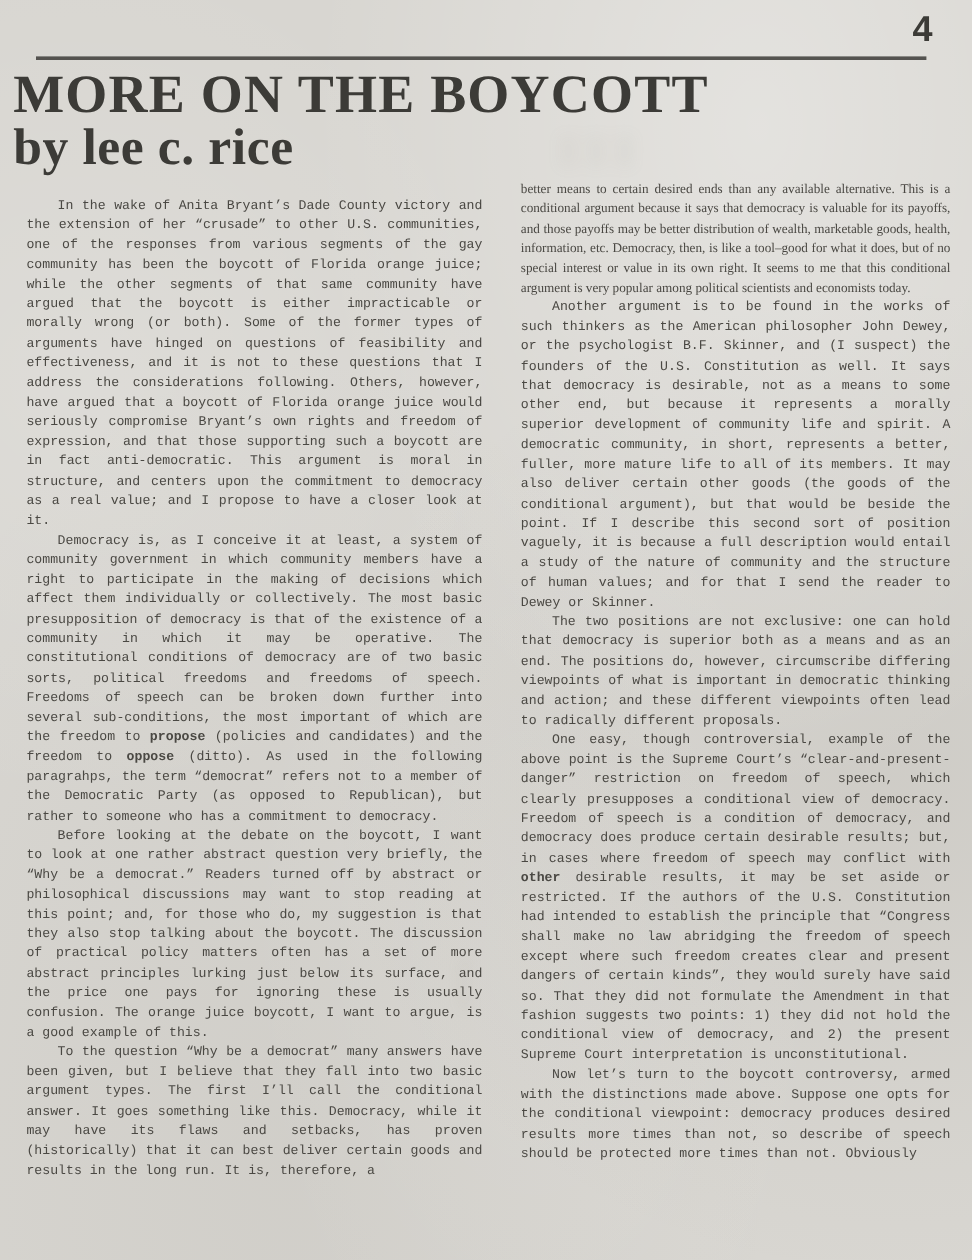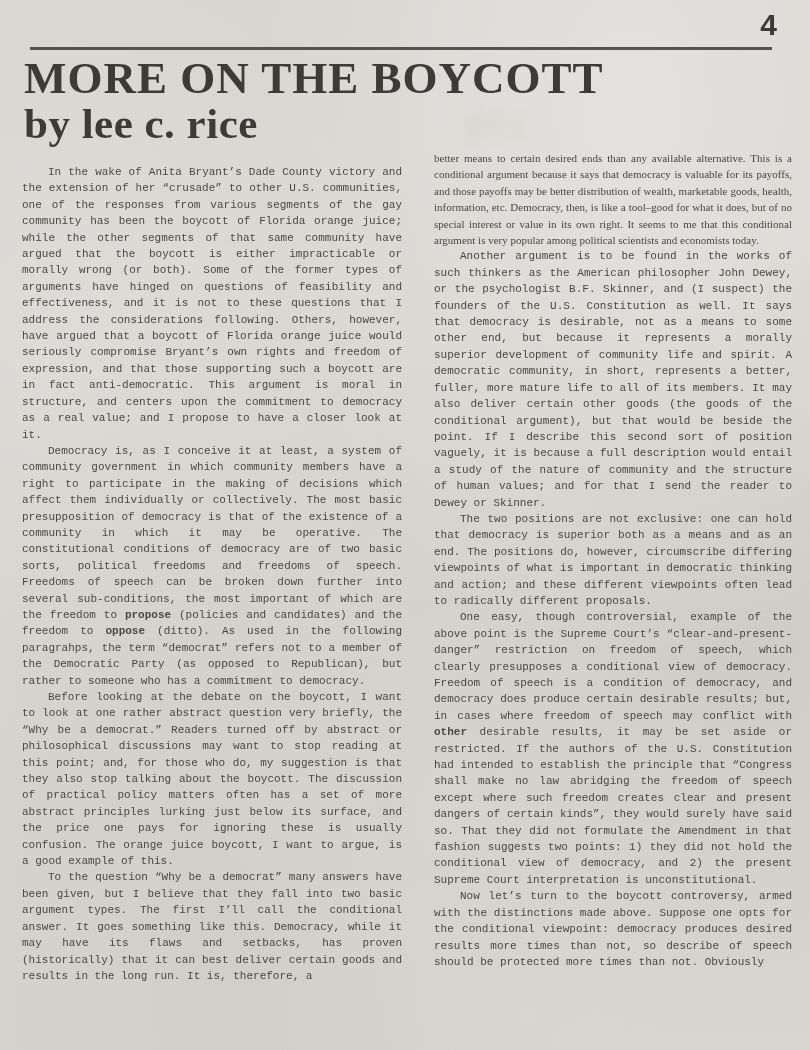--- a/index.html
+++ b/index.html
@@ -32,21 +32,21 @@
   }
   .rule {
     position: absolute;
     left: 30px; top: 47px;
     width: 742px; height: 3px;
     background: var(--heading, #3c3b37);
     opacity: 0.85;
   }
   .header {
     position: absolute;
-    left: 24px; top: 56px;
+    left: 11px; top: 56px;
   }
   .title {
     margin: 0;
     font-family: "Liberation Serif", serif;
     font-weight: bold;
     font-size: 45px;
     line-height: 1.02;
     letter-spacing: 1px;
     color: var(--heading, #3c3b37);
     white-space: nowrap;

